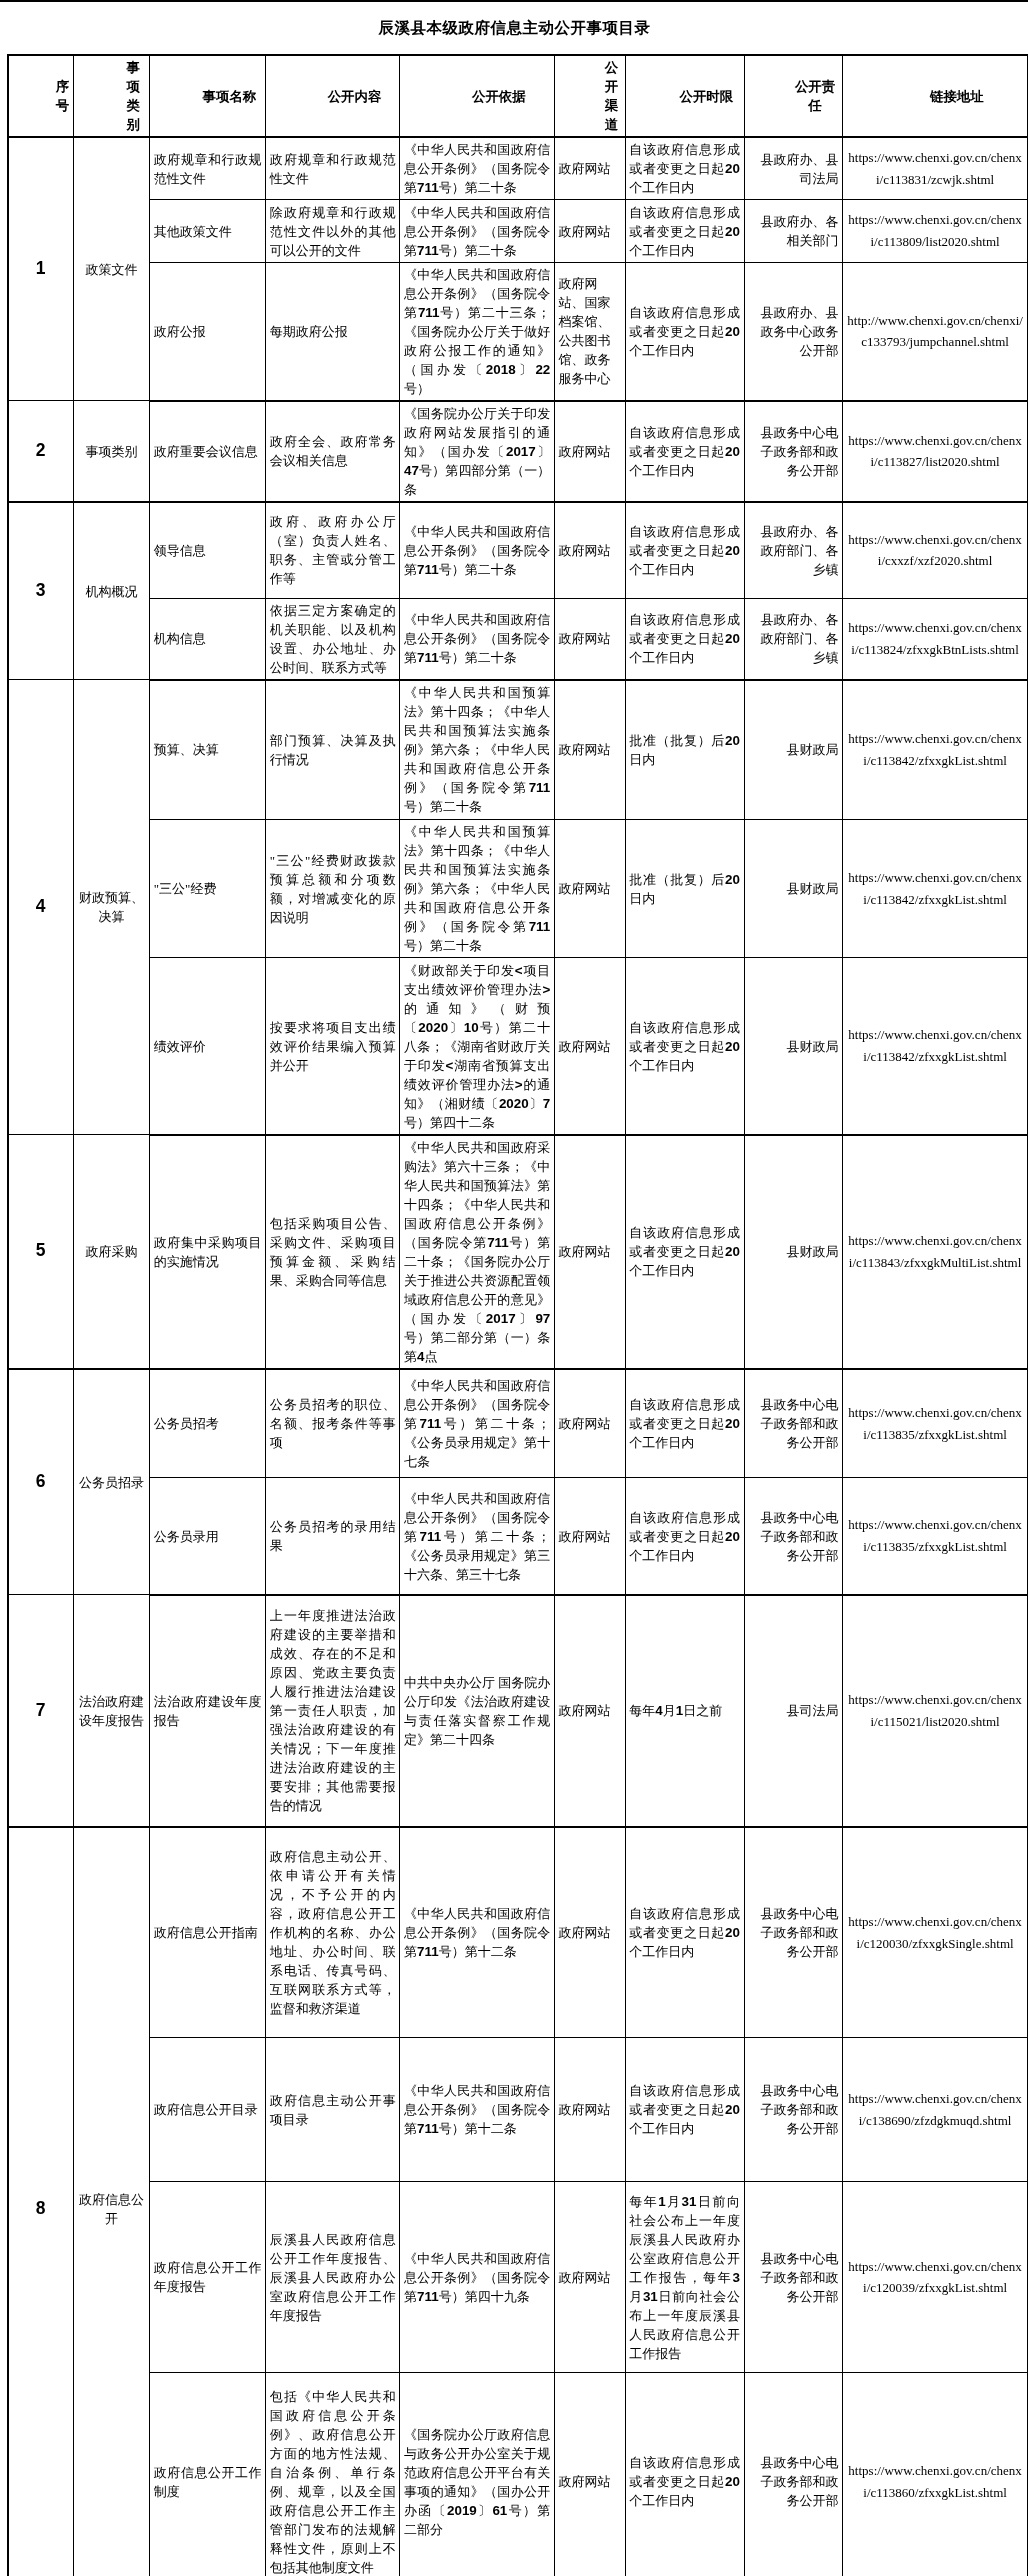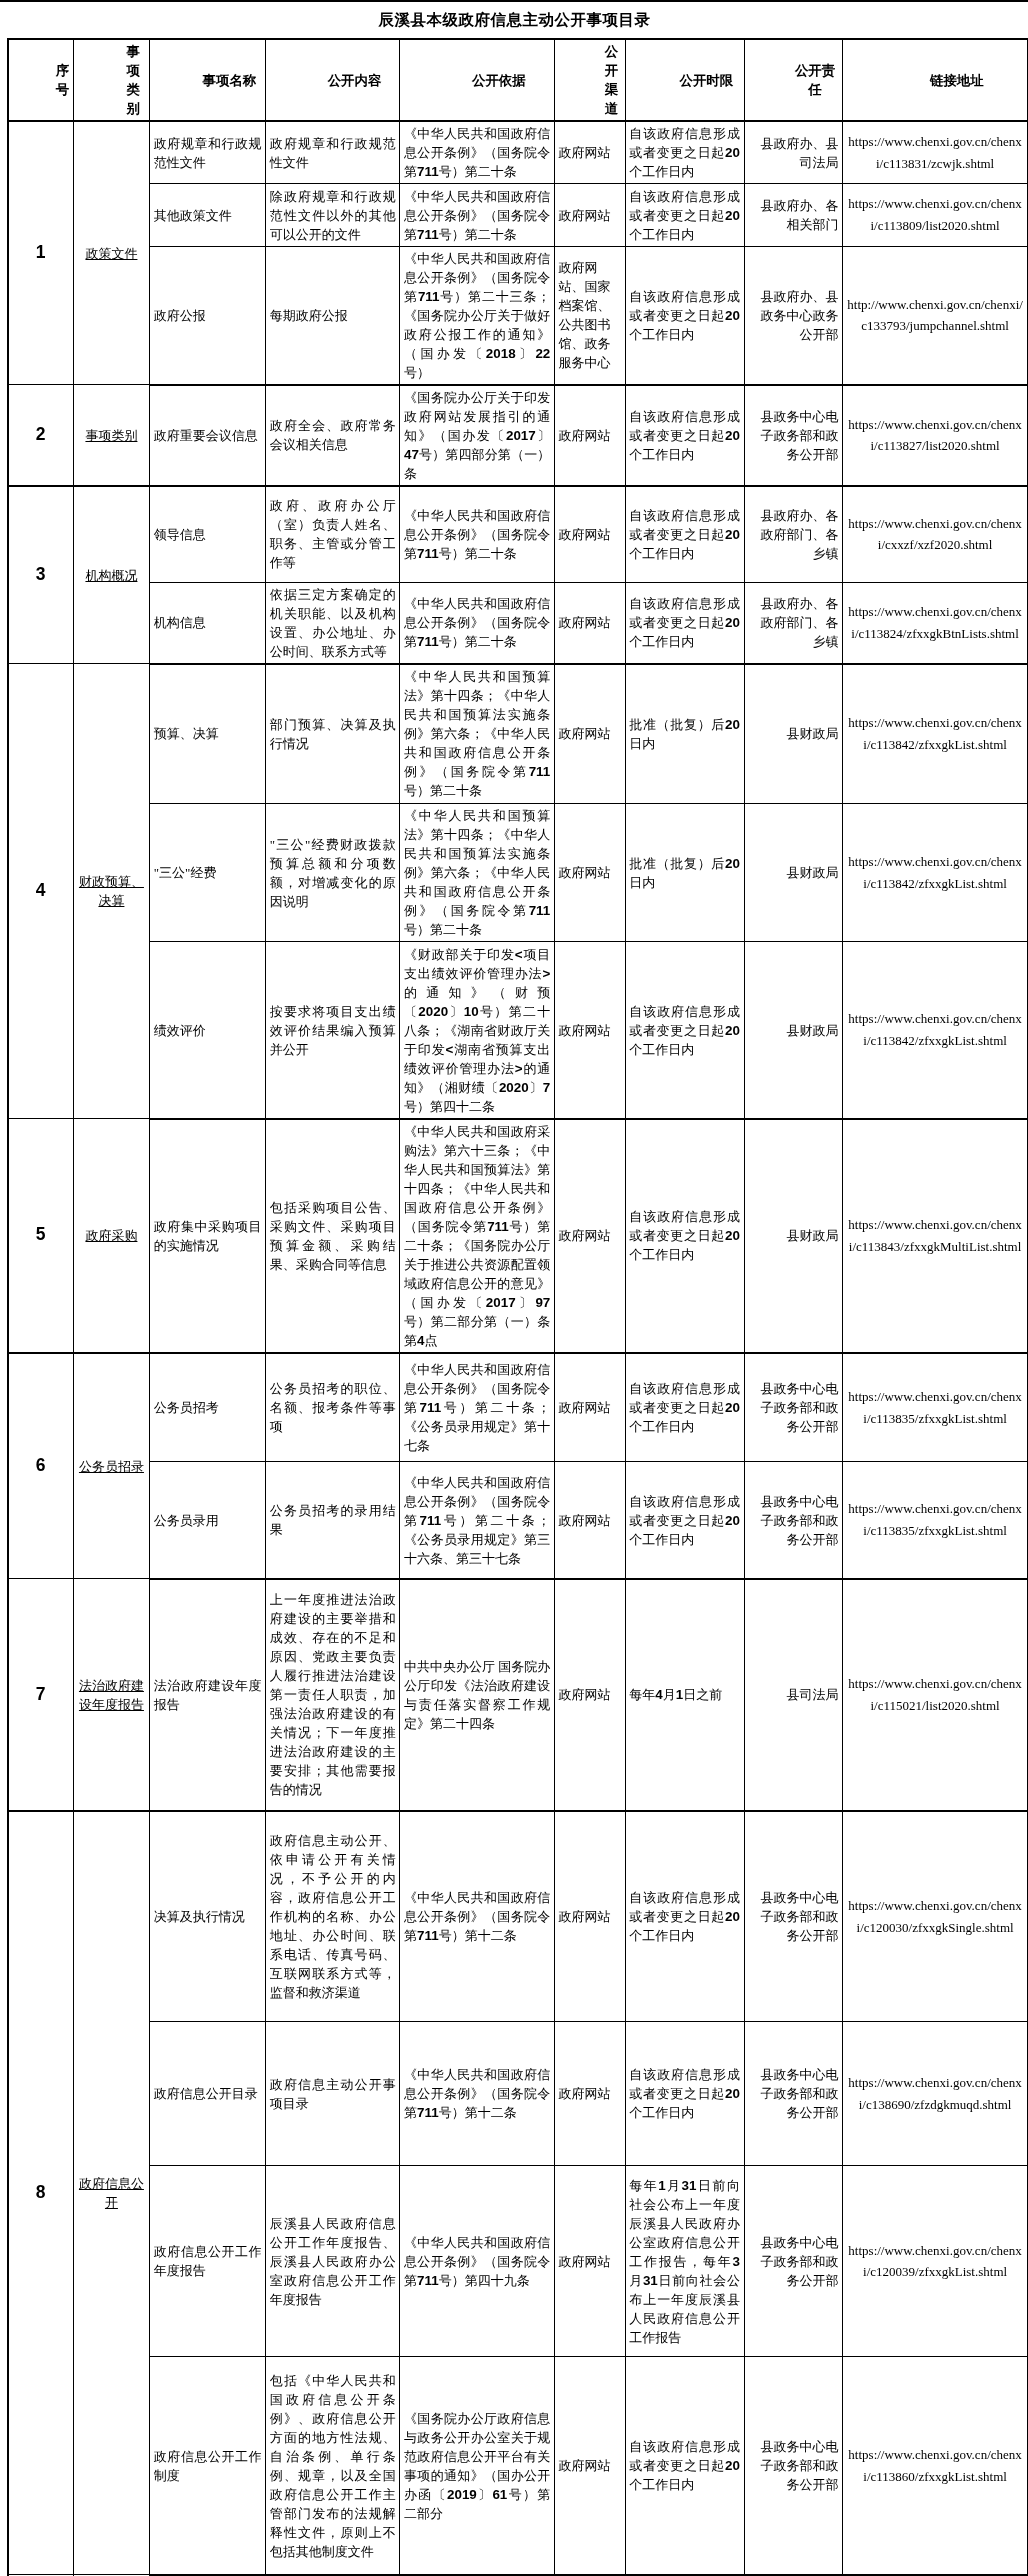--- a/index.html
+++ b/index.html
@@ -1,33 +1,33 @@
 <!DOCTYPE html>
 <html style="font-size:8.3px"><head>
 <meta charset="utf-8">
 <style>
   html,body{margin:0;padding:0;background:#ffffff;}
   body{width:1029px;min-height:2576px;color:#000;
        font-family:"Liberation Serif","DejaVu Serif",serif;}
   .topbar{height:2.1px;background:#000;}
-  .title-wrap{height:36px;display:flex;align-items:center;justify-content:center;}
+  .title-wrap{height:52px;display:flex;align-items:center;justify-content:center;}
   .page-title{font-size:15.5px;font-weight:bold;letter-spacing:0.5px;}
   table.catalog{border-collapse:collapse;table-layout:fixed;margin-left:6.7px;
                 border:2.6px solid #000;}
   col.w0{width:46px;}  col.w1{width:77px;} col.w2{width:118px;}
   col.w3{width:137px;} col.w4{width:158px;} col.w5{width:71px;}
   col.w6{width:121px;} col.w7{width:100px;} col.w8{width:190px;}
   th,td{border:1px solid #000;vertical-align:middle;padding:2.1px 3.6px;
         font-size:13px;line-height:19px;word-wrap:break-word;}
   th{font-weight:bold;text-align:center;height:37px;font-size:13.4px;
      border-top:2.6px solid #000;border-bottom:2.6px solid #000;padding-left:47px;}
   td{border-bottom:1.5px solid #000;}
   tr.group-end td{border-bottom:2.6px solid #000;}
   td.c0{text-align:center;}
-  td.c1{text-align:center;text-decoration:underline;}
+  td.c1{text-align:center;}
   td.c2{text-align:justify;}
   td.c3{text-align:justify;}
   td.c4{text-align:justify;}
   td.c5{}
   td.c6{text-align:justify;}
   td.c7{text-align:right;}
   td.c8{text-align:center;word-break:break-all;line-height:21.7px;}
   .fig{font-family:"Liberation Sans","DejaVu Sans",sans-serif;
        font-weight:bold;font-size:13.4px;}
   td.c0 .fig{font-size:17.5px;}
@@ -194,21 +194,21 @@
         <td class="c3">上一年度推进法治政府建设的主要举措和成效、存在的不足和原因、党政主要负责人履行推进法治建设第一责任人职责，加强法治政府建设的有关情况；下一年度推进法治政府建设的主要安排；其他需要报告的情况</td>
         <td class="c4">中共中央办公厅 国务院办公厅印发《法治政府建设与责任落实督察工作规定》第二十四条</td>
         <td class="c5">政府网站</td>
         <td class="c6">每年<span class="fig">4</span>月<span class="fig">1</span>日之前</td>
         <td class="c7">县司法局</td>
         <td class="c8">https://www.chenxi.gov.cn/chenxi/c115021/list2020.shtml</td>
       </tr>
       <tr style="height: 211px;">
         <td class="c0" rowspan="4"><span class="fig">8</span></td>
         <td class="c1" rowspan="4">政府信息公开</td>
-        <td class="c2">决算及执行情况</td>
+        <td class="c2">政府信息公开指南</td>
         <td class="c3">政府信息主动公开、依申请公开有关情况，不予公开的内容，政府信息公开工作机构的名称、办公地址、办公时间、联系电话、传真号码、互联网联系方式等，监督和救济渠道</td>
         <td class="c4">《中华人民共和国政府信息公开条例》（国务院令第<span class="fig">711</span>号）第十二条</td>
         <td class="c5">政府网站</td>
         <td class="c6">自该政府信息形成或者变更之日起<span class="fig">20</span>个工作日内</td>
         <td class="c7">县政务中心电子政务部和政务公开部</td>
         <td class="c8">https://www.chenxi.gov.cn/chenxi/c120030/zfxxgkSingle.shtml</td>
       </tr>
       <tr style="height: 144px;">
         <td class="c2">政府信息公开目录</td>
         <td class="c3">政府信息主动公开事项目录</td>

